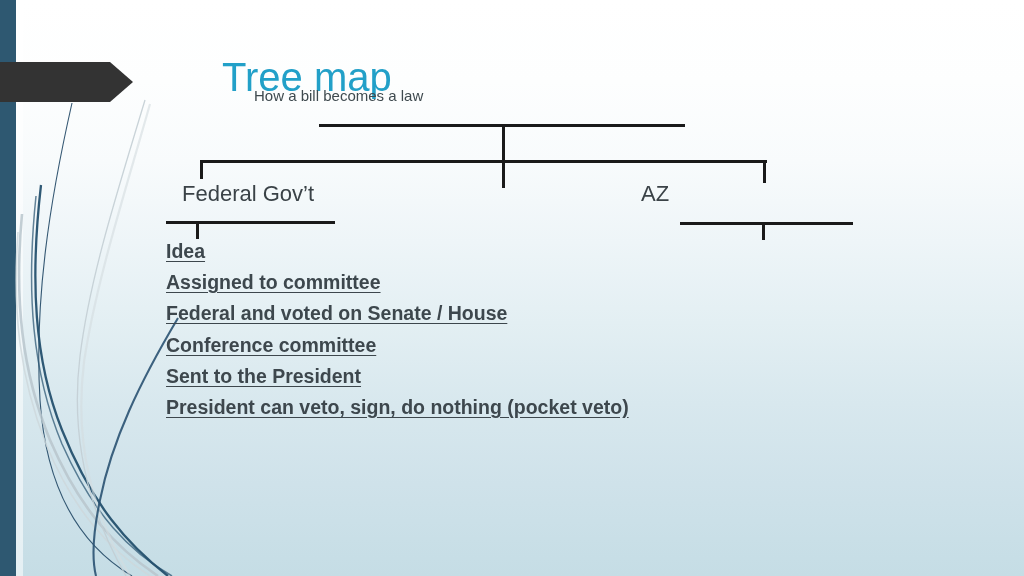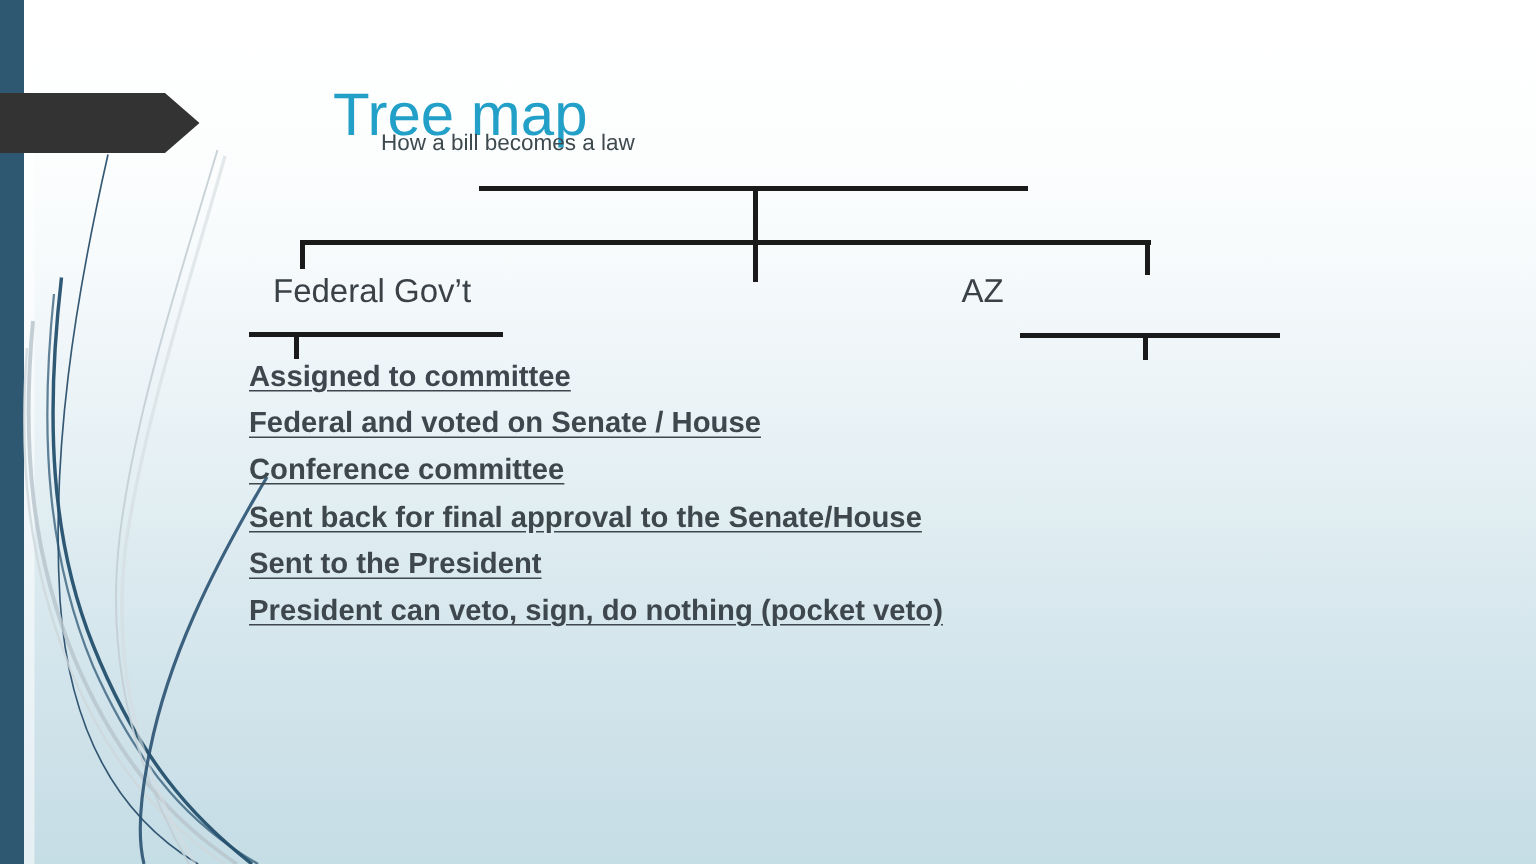--- a/index.html
+++ b/index.html
@@ -141,21 +141,21 @@
     <rect x="196" y="221" width="3.4" height="18" fill="#1a1a1a"></rect>
 
     <rect x="680" y="222" width="173" height="3.4" fill="#1a1a1a"></rect>
     <rect x="762" y="222" width="3.4" height="18" fill="#1a1a1a"></rect>
   </svg>
 
   <div class="node-label node-federal">Federal Gov’t</div>
   <div class="node-label node-az">AZ</div>
 
   <div class="list">
+    <div class="list-item">Idea</div>
     <div class="list-item">Assigned to committee</div>
     <div class="list-item">Federal and voted on Senate / House</div>
     <div class="list-item">Conference committee</div>
-    <div class="list-item">Sent back for final approval to the Senate/House</div>
     <div class="list-item">Sent to the President</div>
     <div class="list-item">President can veto, sign, do nothing (pocket veto)</div>
   </div>
 
 </div>
 
 </body></html>

